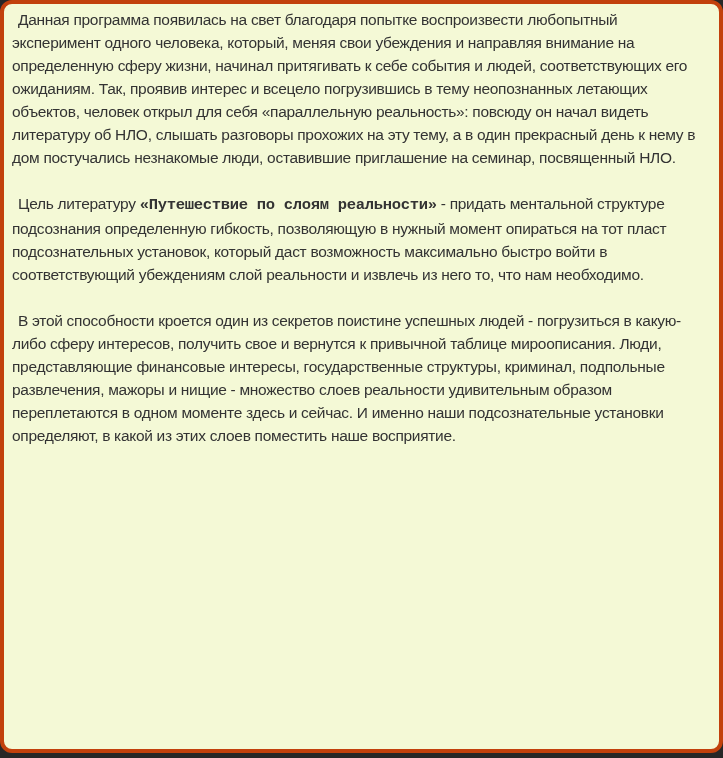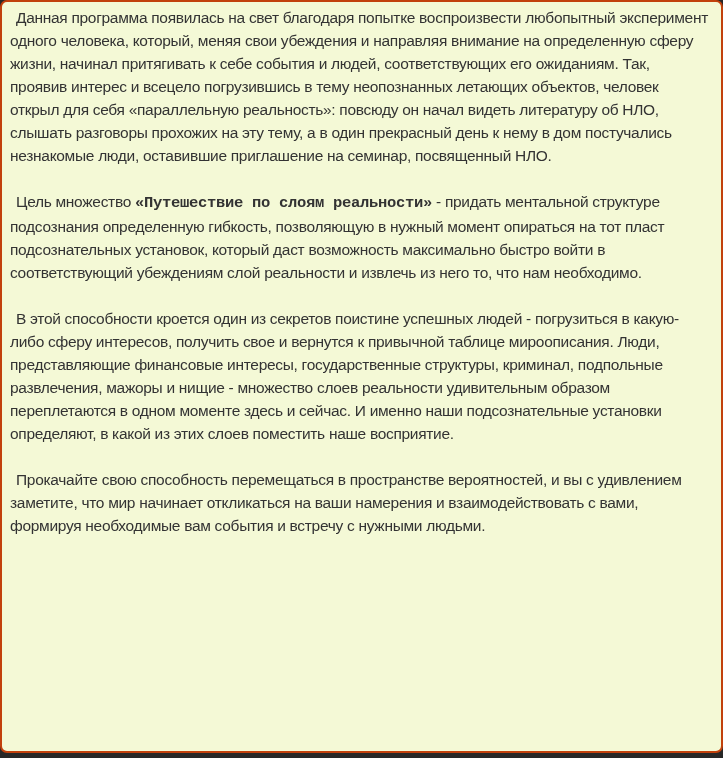--- a/index.html
+++ b/index.html
@@ -11,22 +11,22 @@
     overflow: hidden;
   }
   .panel {
     position: absolute;
     left: 0;
     top: 0;
     box-sizing: border-box;
     width: 723px;
     height: 753px;
     background: #f4f9d6;
-    border: 2px solid #c2410c;
-    border-radius: 7px;
+    border: 4px solid #c2410c;
+    border-radius: 12px;
     padding: 4px 11px 0 8px;
     font-family: "Liberation Sans", "DejaVu Sans", sans-serif;
     font-size: 15.5px;
     line-height: 23px;
     letter-spacing: -0.3px;
     color: #333333;
   }
   .para {
     margin: 0 0 23px 0;
     text-indent: 6px;
@@ -36,19 +36,18 @@
     font-family: Liberation Mono, monospace;
   }
 </style>
 </head>
 <body>
 
 <div class="panel">
   <p class="para">Данная программа появилась на свет благодаря попытке воспроизвести любопытный эксперимент одного человека, который, меняя свои убеждения и направляя внимание на определенную сферу жизни, начинал притягивать к себе события и людей, соответствующих его ожиданиям. Так, проявив интерес и всецело погрузившись в тему неопознанных летающих объектов, человек открыл для себя «параллельную реальность»: повсюду он начал видеть литературу об НЛО, слышать разговоры прохожих на эту тему, а в один прекрасный день к нему в дом постучались незнакомые люди, оставившие приглашение на семинар, посвященный НЛО.</p>
 
   <p class="para">
-    <span>Цель множество </span><strong>«Путешествие по слоям реальности»</strong><span> - придать ментальной структуре подсознания определенную гибкость, позволяющую в нужный момент опираться на тот пласт подсознательных установок, который даст возможность максимально быстро войти в соответствующий убеждениям слой реальности и извлечь из него то, что нам необходимо.</span>
+    <span>Цель литературу </span><strong>«Путешествие по слоям реальности»</strong><span> - придать ментальной структуре подсознания определенную гибкость, позволяющую в нужный момент опираться на тот пласт подсознательных установок, который даст возможность максимально быстро войти в соответствующий убеждениям слой реальности и извлечь из него то, что нам необходимо.</span>
   </p>
 
   <p class="para">В этой способности кроется один из секретов поистине успешных людей - погрузиться в какую-либо сферу интересов, получить свое и вернутся к привычной таблице мироописания. Люди, представляющие финансовые интересы, государственные структуры, криминал, подпольные развлечения, мажоры и нищие - множество слоев реальности удивительным образом переплетаются в одном моменте здесь и сейчас. И именно наши подсознательные установки определяют, в какой из этих слоев поместить наше восприятие.</p>
 
-  <p class="para">Прокачайте свою способность перемещаться в пространстве вероятностей, и вы с удивлением заметите, что мир начинает откликаться на ваши намерения и взаимодействовать с вами, формируя необходимые вам события и встречу с нужными людьми.</p>
 </div>
 
 </body></html>

